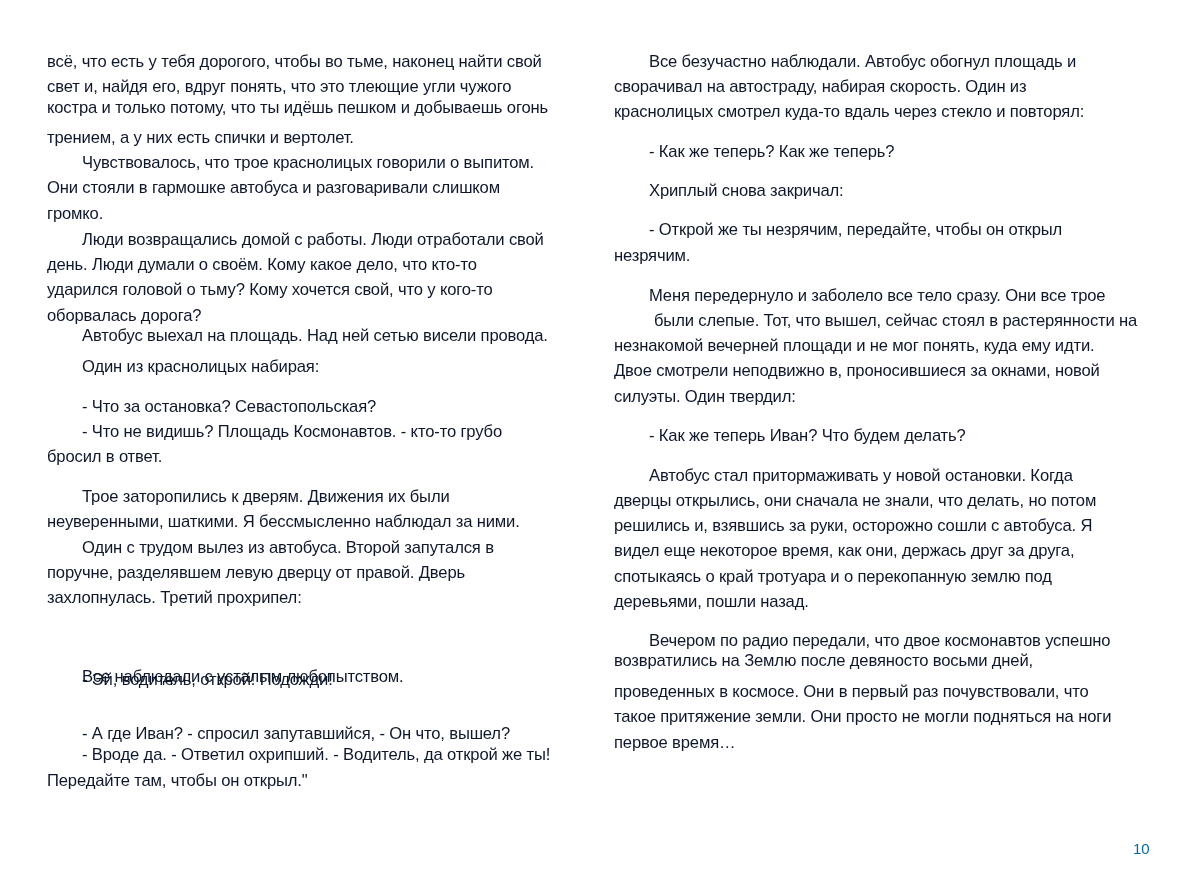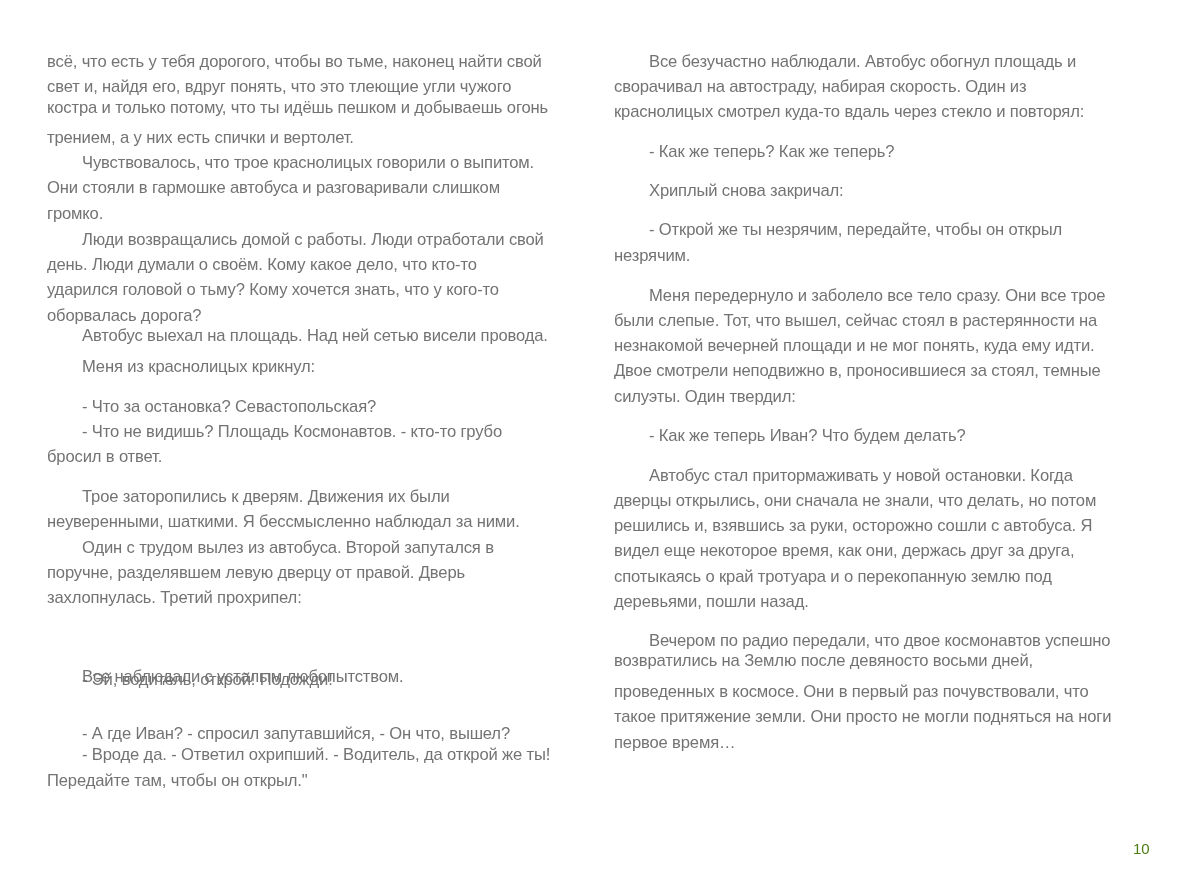--- a/index.html
+++ b/index.html
@@ -6,45 +6,45 @@
     body {
       width: 1200px; height: 877px; background: #ffffff; position: relative; overflow: hidden;
       font-family: "Liberation Sans", sans-serif; color: #2b2b2b;
     }
     .col { position: absolute; top: 0; }
     .col-left { left: 47px; width: 545px; }
     .col-right { left: 614px; width: 545px; }
     .line {
       position: absolute; left: 0; white-space: nowrap;
       font-size: 16.6px; line-height: 20px; height: 20px;
-      letter-spacing: -0.15px; color: #737373;
+      letter-spacing: -0.15px; color: #0f172a;
     }
     .line.indent { left: 35px; }
     .page-number {
       position: absolute; left: 1133px; top: 840px; font-size: 15px;
-      color: #4d7c0f; font-family: "Liberation Sans", sans-serif;
+      color: #0369a1; font-family: "Liberation Sans", sans-serif;
     }
   </style>
 </head>
 <body>
 
 <div class="col col-left" id="col-left">
     <div class="line" style="top: 52px;">всё, что есть у тебя дорогого, чтобы во тьме, наконец найти свой</div>
     <div class="line" style="top: 77px;">свет и, найдя его, вдруг понять, что это тлеющие угли чужого</div>
     <div class="line" style="top: 98px;">костра и только потому, что ты идёшь пешком и добываешь огонь</div>
     <div class="line" style="top: 128px;">трением, а у них есть спички и вертолет.</div>
     <div class="line indent" style="top: 153px;">Чувствовалось, что трое краснолицых говорили о выпитом.</div>
     <div class="line" style="top: 178px;">Они стояли в гармошке автобуса и разговаривали слишком</div>
     <div class="line" style="top: 204px;">громко.</div>
     <div class="line indent" style="top: 230px;">Люди возвращались домой с работы. Люди отработали свой</div>
     <div class="line" style="top: 255px;">день. Люди думали о своём. Кому какое дело, что кто-то</div>
-    <div class="line" style="top: 280px;">ударился головой о тьму? Кому хочется знать, что у кого-то</div>
+    <div class="line" style="top: 280px;">ударился головой о тьму? Кому хочется свой, что у кого-то</div>
     <div class="line" style="top: 306px;">оборвалась дорога?</div>
     <div class="line indent" style="top: 326px;">Автобус выехал на площадь. Над ней сетью висели провода.</div>
-    <div class="line indent" style="top: 357px;">Меня из краснолицых крикнул:</div>
+    <div class="line indent" style="top: 357px;">Один из краснолицых набирая:</div>
     <div class="line indent" style="top: 397px;">- Что за остановка? Севастопольская?</div>
     <div class="line indent" style="top: 422px;">- Что не видишь? Площадь Космонавтов. - кто-то грубо</div>
     <div class="line" style="top: 447px;">бросил в ответ.</div>
     <div class="line indent" style="top: 487px;">Трое заторопились к дверям. Движения их были</div>
     <div class="line" style="top: 512px;">неуверенными, шаткими. Я бессмысленно наблюдал за ними.</div>
     <div class="line indent" style="top: 538px;">Один с трудом вылез из автобуса. Второй запутался в</div>
     <div class="line" style="top: 563px;">поручне, разделявшем левую дверцу от правой. Дверь</div>
     <div class="line" style="top: 588px;">захлопнулась. Третий прохрипел:</div>
     <div class="line indent" style="top: 654px; margin-top: 16px;">- Эй, водитель, открой! Подожди!</div>
     <div class="line indent" style="top: 667px;">Все наблюдали с усталым любопытством.</div>
@@ -54,23 +54,23 @@
   </div>
 <div class="col col-right" id="col-right">
     <div class="line indent" style="top: 52px;">Все безучастно наблюдали. Автобус обогнул площадь и</div>
     <div class="line" style="top: 77px;">сворачивал на автостраду, набирая скорость. Один из</div>
     <div class="line" style="top: 102px;">краснолицых смотрел куда-то  вдаль через стекло и повторял:</div>
     <div class="line indent" style="top: 142px;">- Как же теперь? Как же теперь?</div>
     <div class="line indent" style="top: 181px;">Хриплый снова закричал:</div>
     <div class="line indent" style="top: 220px;">- Открой же ты незрячим, передайте, чтобы он открыл</div>
     <div class="line" style="top: 246px;">незрячим.</div>
     <div class="line indent" style="top: 286px;">Меня передернуло и заболело все тело сразу. Они все трое</div>
-    <div class="line" style="top: 311px;">были слепые. Тот, что вышел, сейчас стоял в растерянности на</div>
+    <div class="line" style="top: 311px; margin-left: 40px;">были слепые. Тот, что вышел, сейчас стоял в растерянности на</div>
     <div class="line" style="top: 336px;">незнакомой вечерней площади и не мог понять, куда ему идти.</div>
-    <div class="line" style="top: 361px;">Двое смотрели неподвижно в, проносившиеся за стоял, темные</div>
+    <div class="line" style="top: 361px;">Двое смотрели неподвижно в, проносившиеся за окнами, новой</div>
     <div class="line" style="top: 387px;">силуэты. Один твердил:</div>
     <div class="line indent" style="top: 426px;">- Как же теперь Иван? Что будем делать?</div>
     <div class="line indent" style="top: 466px;">Автобус стал притормаживать у новой остановки. Когда</div>
     <div class="line" style="top: 491px;">дверцы открылись, они сначала не знали, что делать, но потом</div>
     <div class="line" style="top: 516px;">решились и, взявшись за руки, осторожно сошли с автобуса. Я</div>
     <div class="line" style="top: 541px; text-align: right;">видел еще некоторое время, как они, держась друг за друга,</div>
     <div class="line" style="top: 567px;">спотыкаясь о край тротуара и о перекопанную землю под</div>
     <div class="line" style="top: 592px;">деревьями, пошли назад.</div>
     <div class="line indent" style="top: 631px;">Вечером по радио передали, что двое космонавтов успешно</div>
     <div class="line" style="top: 651px;">возвратились на Землю после девяносто восьми дней,</div>

